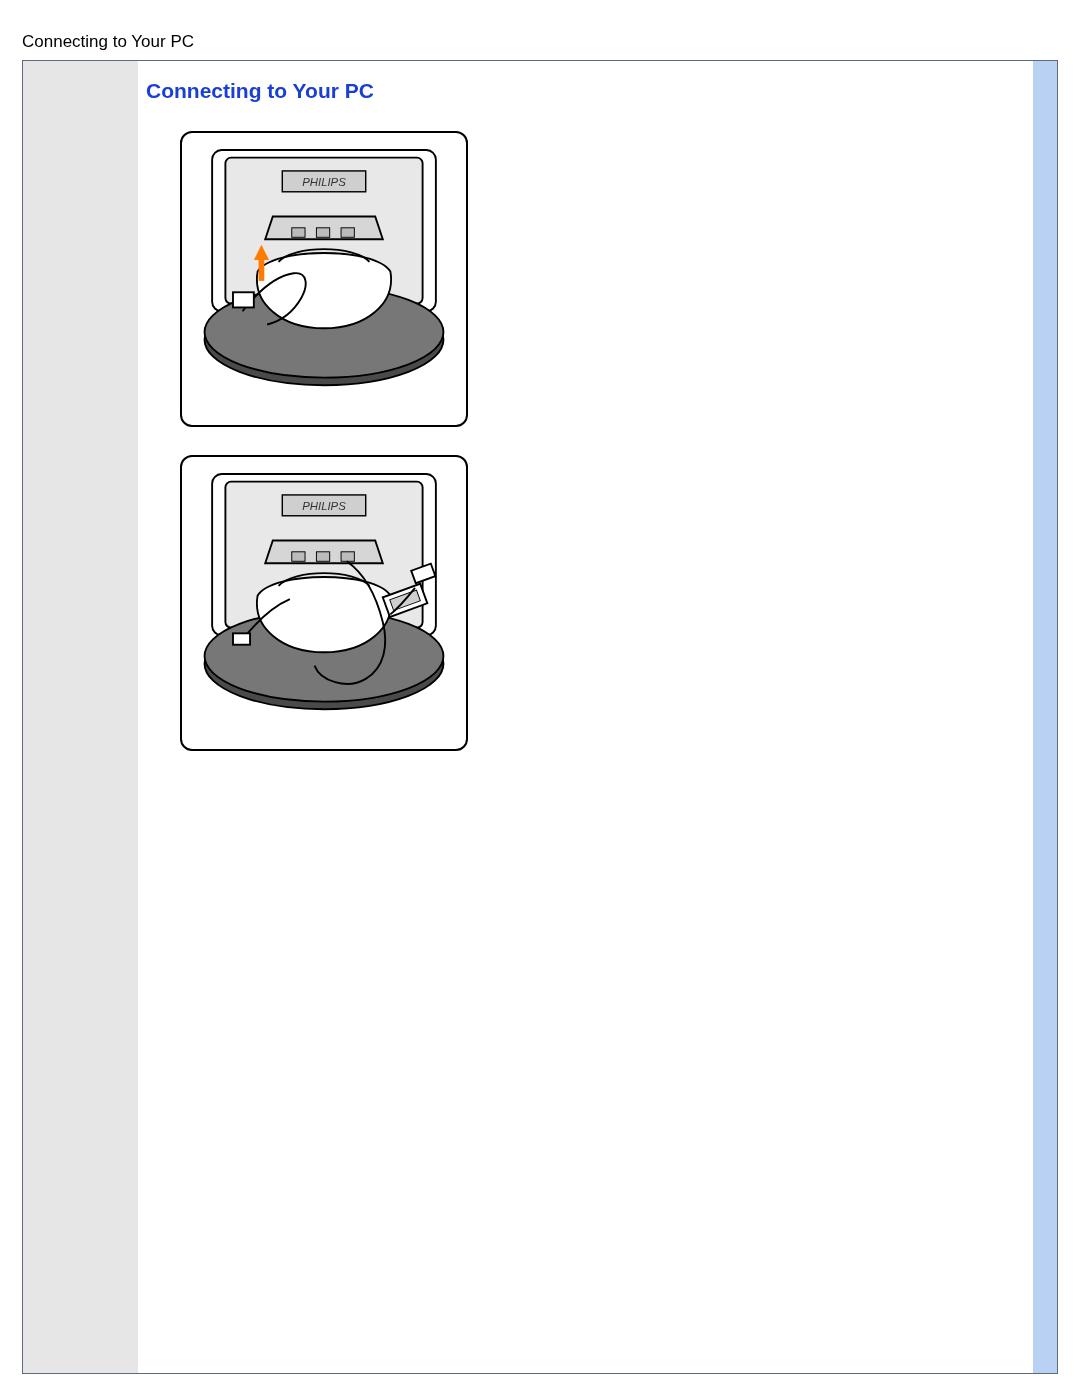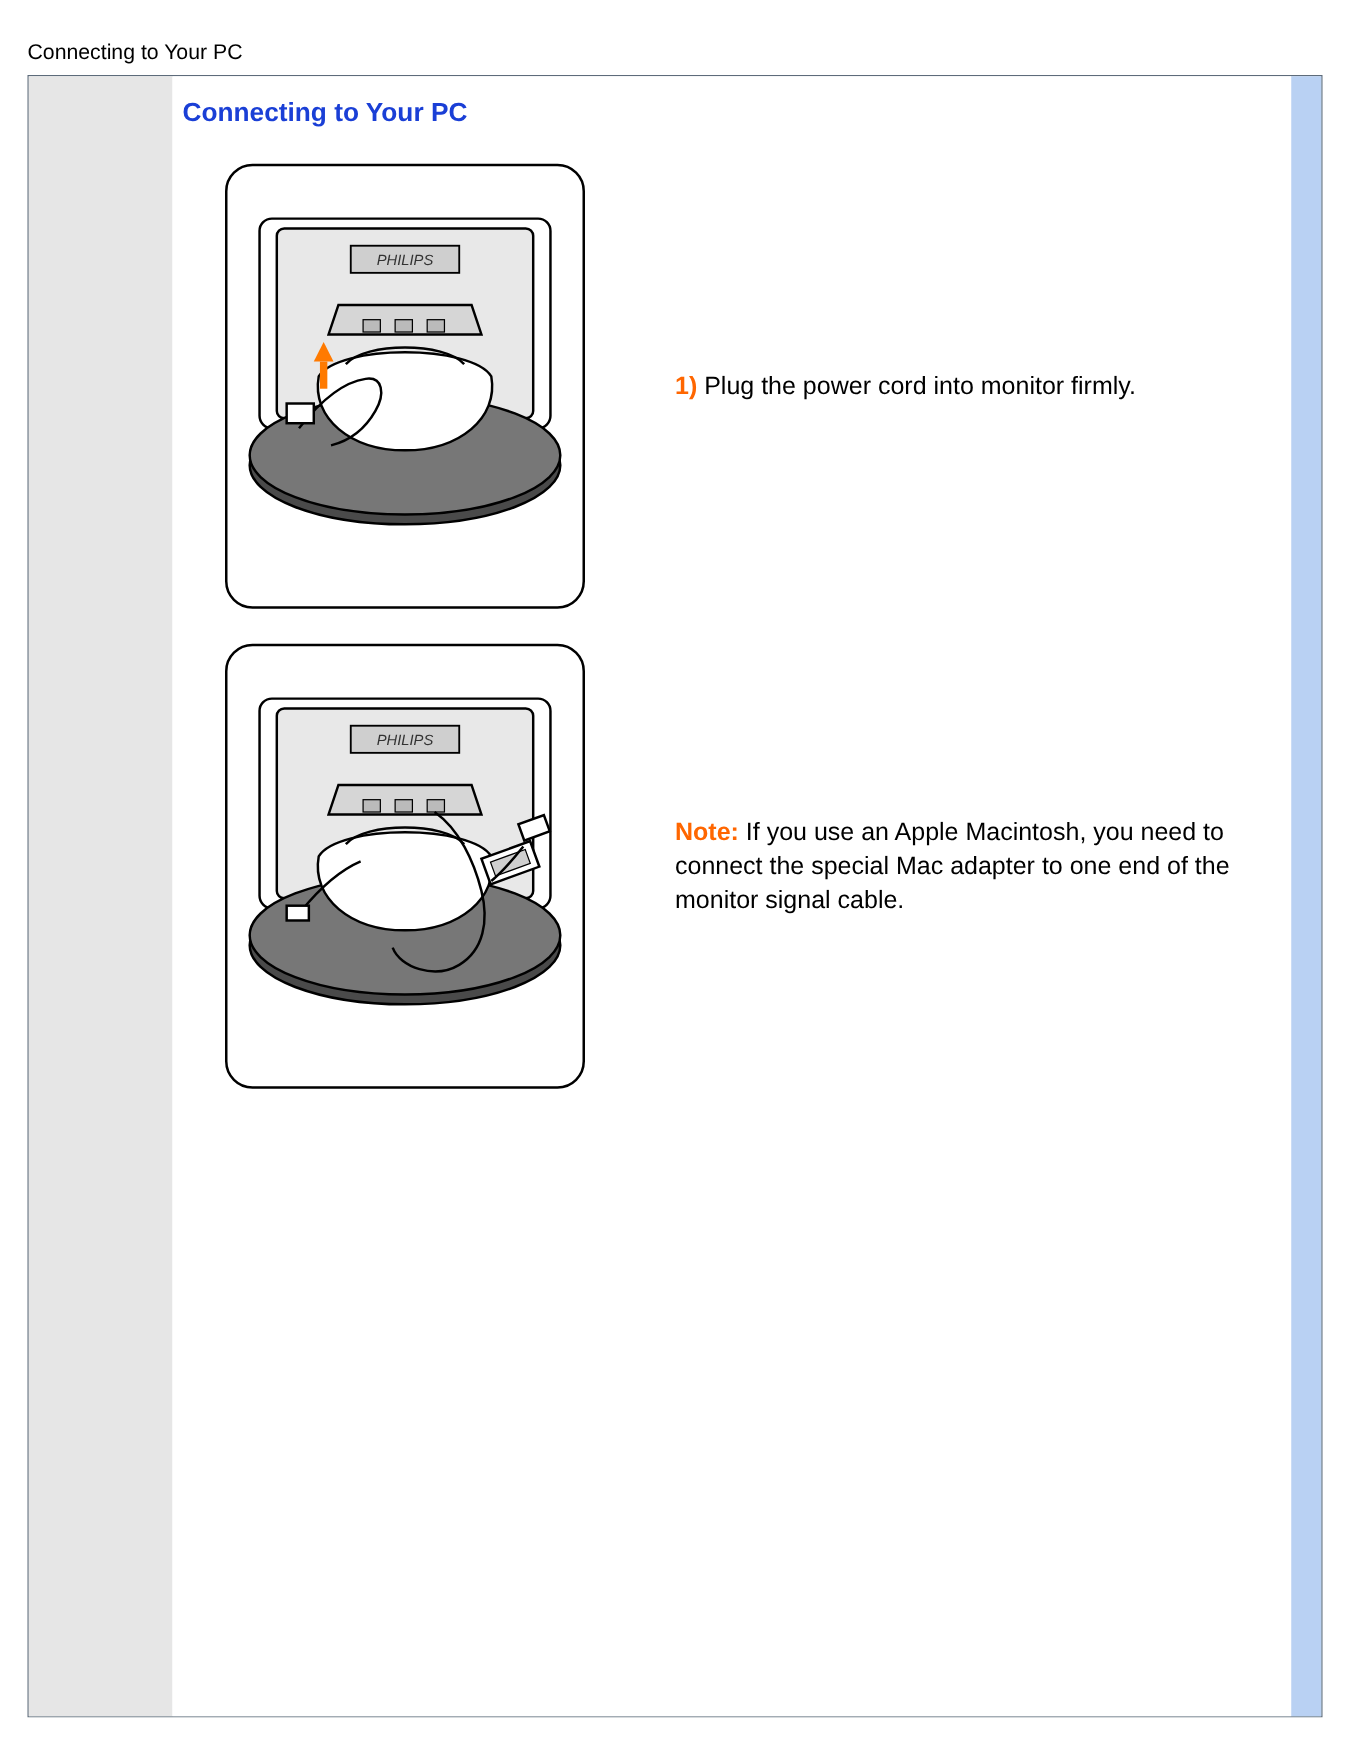--- a/index.html
+++ b/index.html
@@ -59,23 +59,23 @@
   .illus-col {
     width: 350px;
     flex: 0 0 350px;
     display: flex;
     justify-content: flex-start;
     padding-left: 34px;
     box-sizing: border-box;
   }
   .illustration {
     width: 288px;
-    height: 356px;
+    height: 296px;
     border: 2px solid #000;
-    border-radius: 22px;
+    border-radius: 12px;
     background: #ffffff;
     position: relative;
     overflow: hidden;
     box-sizing: border-box;
   }
   .illustration svg {
     width: 100%;
     height: 100%;
     display: block;
   }
@@ -139,23 +139,20 @@
 
               <rect x="48" y="168" width="22" height="16" fill="#fff" stroke="#000" stroke-width="2"></rect>
 
               <g>
                 <polygon points="78,118 70,134 86,134" fill="#ff7a00"></polygon>
                 <rect x="75" y="134" width="6" height="22" fill="#ff7a00"></rect>
               </g>
             </svg>
           </div>
         </div>
-        <div class="text-col">
-          <span class="step-num">1)</span><span> Plug the power cord into monitor firmly.</span>
-        </div>
       </div>
 
       <div class="step-row">
         <div class="illus-col">
           <div class="illustration">
             <svg viewBox="0 0 288 308">
 
               <rect x="26" y="18" width="236" height="170" rx="10" ry="10" fill="#ffffff" stroke="#000" stroke-width="2"></rect>
               <rect x="40" y="26" width="208" height="154" rx="6" ry="6" fill="#e8e8e8" stroke="#000" stroke-width="2"></rect>
 
@@ -185,23 +182,20 @@
                 <rect x="0" y="0" width="22" height="14" fill="#ffffff" stroke="#000" stroke-width="2"></rect>
               </g>
 
               <path d="M214 166 C 224 158 232 148 240 138" fill="none" stroke="#000" stroke-width="2"></path>
 
               <path d="M60 190 C 78 168 94 156 108 150" fill="none" stroke="#000" stroke-width="2"></path>
               <rect x="48" y="186" width="18" height="12" fill="#fff" stroke="#000" stroke-width="2"></rect>
             </svg>
           </div>
         </div>
-        <div class="text-col">
-          <span class="note-label">Note:</span><span> If you use an Apple Macintosh, you need to connect the special Mac adapter to one end of the monitor signal cable.</span>
-        </div>
       </div>
 
     </div>
 
     <div class="right-scroll"></div>
   </div>
 
 
 </div>
 

